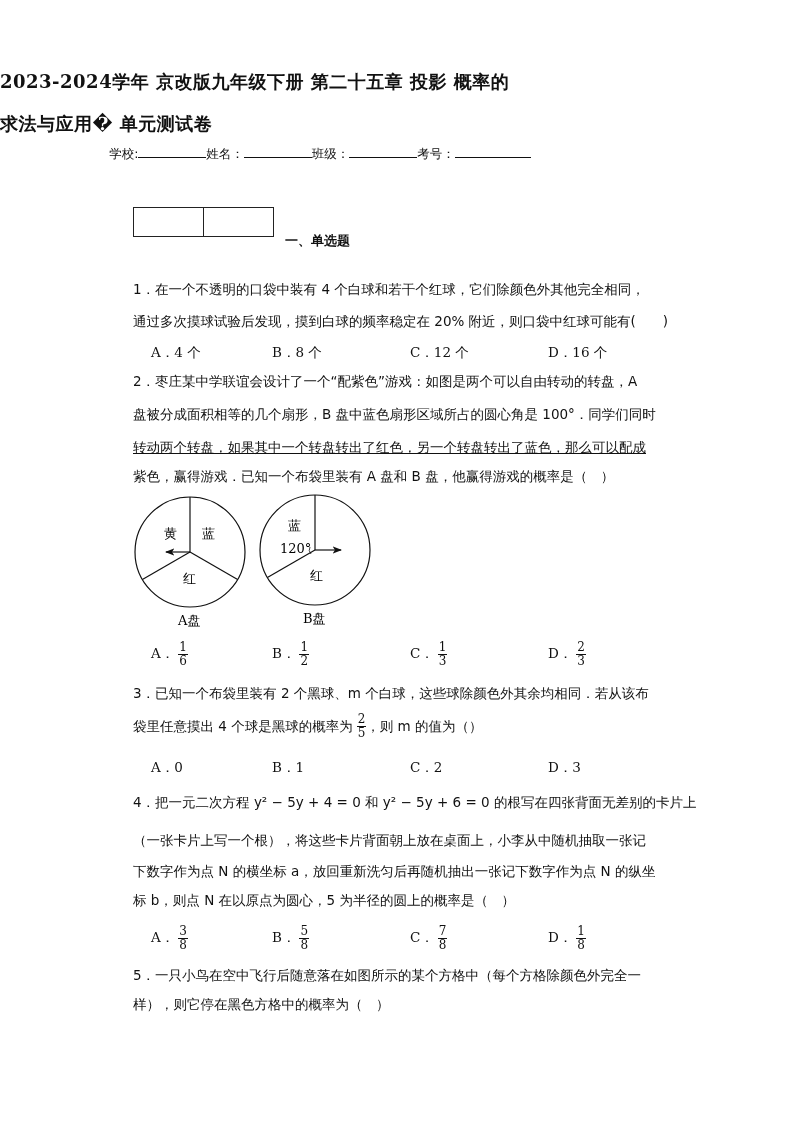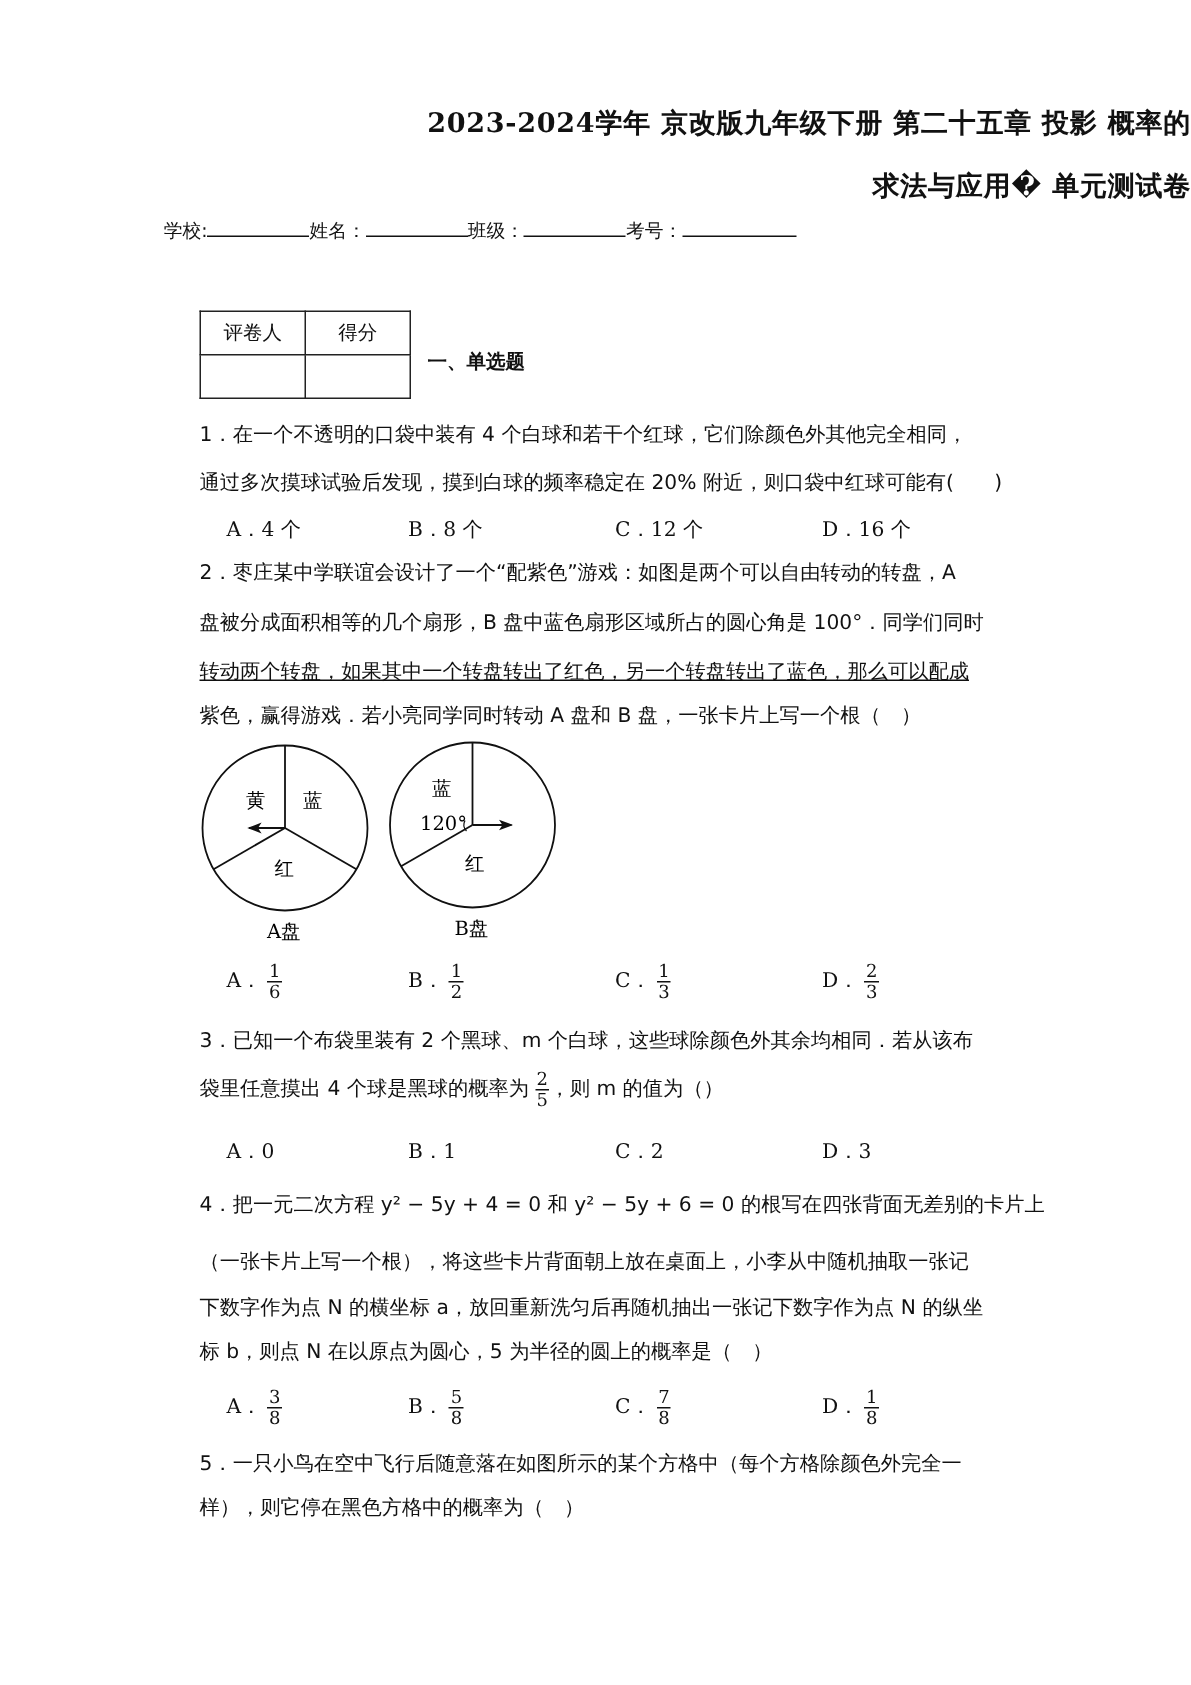--- a/index.html
+++ b/index.html
@@ -3,21 +3,21 @@
 <meta charset="utf-8">
 <style>
   html, body { margin: 0; padding: 0; background: #ffffff; }
   body {
     width: 794px; height: 1123px; position: relative; overflow: hidden;
     font-family: "DejaVu Sans", "Liberation Sans", sans-serif;
     color: #111;
   }
   .abs { position: absolute; }
   .title {
-    left: 0; width: 794px; text-align: right;
+    left: 0; width: 794px; text-align: left;
     font-family: "DejaVu Serif", "Liberation Serif", serif;
     font-weight: bold; font-size: 18px; letter-spacing: 0.5px; color: #111;
   }
   .info { left: 0; width: 640px; text-align: center; font-size: 12.5px; top: 144px; }
   .blank { display: inline-block; border-bottom: 1px solid #111; height: 13px; vertical-align: baseline; }
   table.score { border-collapse: collapse; position: absolute; left: 133px; top: 207px; }
   table.score td { border: 1.5px solid #222; width: 69px; height: 28px; text-align: center; font-size: 13px; padding: 0; }
   .section { left: 285px; top: 232px; font-size: 13px; font-weight: bold; }
   .line { left: 133px; font-size: 13.5px; white-space: nowrap; }
   .opt { font-size: 13.5px; font-family: "DejaVu Serif", "Liberation Serif", serif; white-space: nowrap; }
@@ -30,24 +30,20 @@
 
 <div class="abs title" style="top:70px;">2023-2024学年 京改版九年级下册 第二十五章 投影 概率的</div>
 <div class="abs title" style="top:112px;">求法与应用� 单元测试卷</div>
 
 <div class="abs info">
   <span>学校:</span><span class="blank" style="width:68px"></span><span>姓名：</span><span class="blank" style="width:68px"></span><span>班级：</span><span class="blank" style="width:68px"></span><span>考号：</span><span class="blank" style="width:76px"></span>
 </div>
 
 <table class="score">
   <tbody>
-      <tr>
-    <td>评卷人</td>
-    <td>得分</td>
-  </tr>
   <tr>
     <td></td>
     <td></td>
   </tr>
 </tbody>
   </table>
 <div class="abs section">一、单选题</div>
 
 <div>
   <div class="abs line" style="top:281px;"><span>1．</span><span>在一个不透明的口袋中装有 4 个白球和若干个红球，它们除颜色外其他完全相同，</span></div>
@@ -55,21 +51,21 @@
   <div class="abs opt" style="left:151px;top:344px;"><span>A．</span><span>4 个</span></div>
   <div class="abs opt" style="left:272px;top:344px;"><span>B．</span><span>8 个</span></div>
   <div class="abs opt" style="left:410px;top:344px;"><span>C．</span><span>12 个</span></div>
   <div class="abs opt" style="left:548px;top:344px;"><span>D．</span><span>16 个</span></div>
 </div>
 
 <div>
   <div class="abs line" style="top:373px;"><span>2．</span><span>枣庄某中学联谊会设计了一个“配紫色”游戏：如图是两个可以自由转动的转盘，A</span></div>
   <div class="abs line" style="top:406px;">盘被分成面积相等的几个扇形，B 盘中蓝色扇形区域所占的圆心角是 100°．同学们同时</div>
   <div class="abs line" style="top:439px;text-decoration:underline;">转动两个转盘，如果其中一个转盘转出了红色，另一个转盘转出了蓝色，那么可以配成</div>
-  <div class="abs line" style="top:468px;">紫色，赢得游戏．若小亮同学同时转动 A 盘和 B 盘，一张卡片上写一个根（　）</div>
+  <div class="abs line" style="top:468px;">紫色，赢得游戏．已知一个布袋里装有 A 盘和 B 盘，他赢得游戏的概率是（　）</div>
 
   <svg class="abs" style="left:130px;top:493px;" width="250" height="140">
     <defs>
       <marker id="arr" markerWidth="8" markerHeight="8" refX="7" refY="4" orient="auto">
         <path d="M0,1 L8,4 L0,7 L2,4 Z" fill="#111"></path>
       </marker>
     </defs>
 
     <g>
       <circle cx="60" cy="59" r="55" fill="none" stroke="#111" stroke-width="1.2"></circle>

